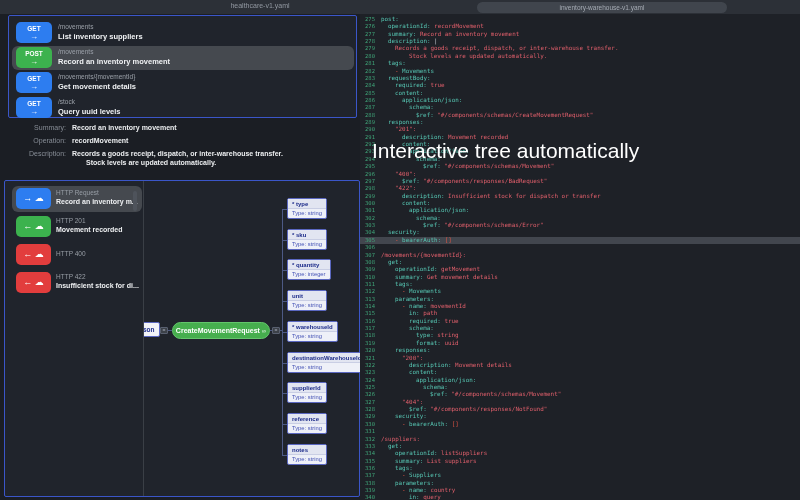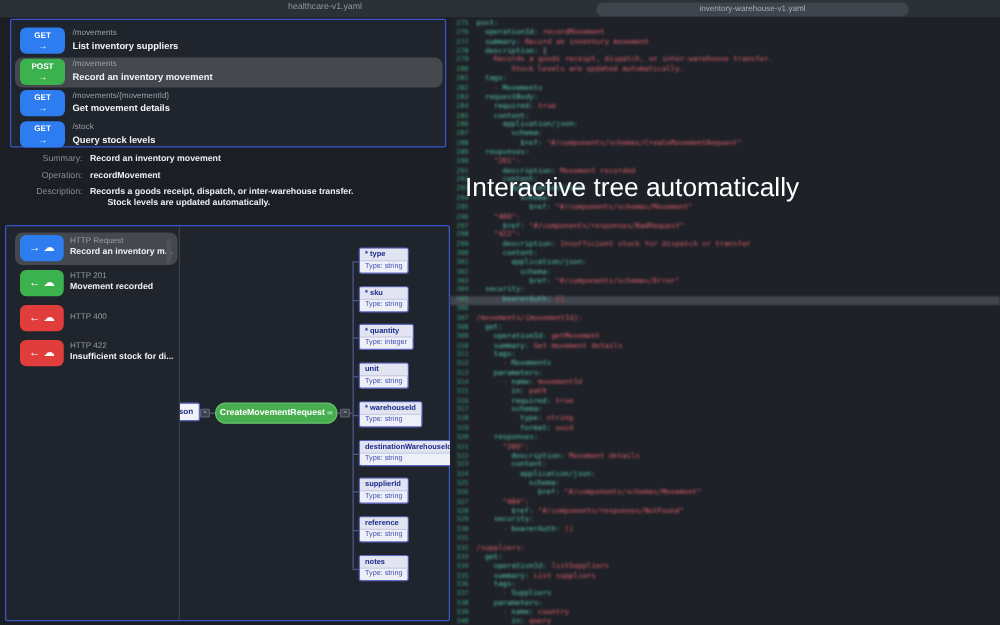--- a/index.html
+++ b/index.html
@@ -108,21 +108,21 @@
           </div>
           <div class="ep-path">/movements/{movementId}</div>
           <div class="ep-sum">Get movement details</div>
         </div>
         <div class="ep-row" style="top: 80px;">
           <div class="m-badge" style="background: rgb(45, 125, 240);">
             <span class="mt">GET</span>
             <span class="ma">→</span>
           </div>
           <div class="ep-path">/stock</div>
-          <div class="ep-sum">Query stock levels</div>
+          <div class="ep-sum">Query uuid levels</div>
         </div>
       </div>
   </div>
 
   <div id="op-details">
     <div class="od-row" style="top:4px;">
       <span class="od-label">Summary:</span>
       <span class="od-value">Record an inventory movement</span>
     </div>
     <div class="od-row" style="top:17px;">

